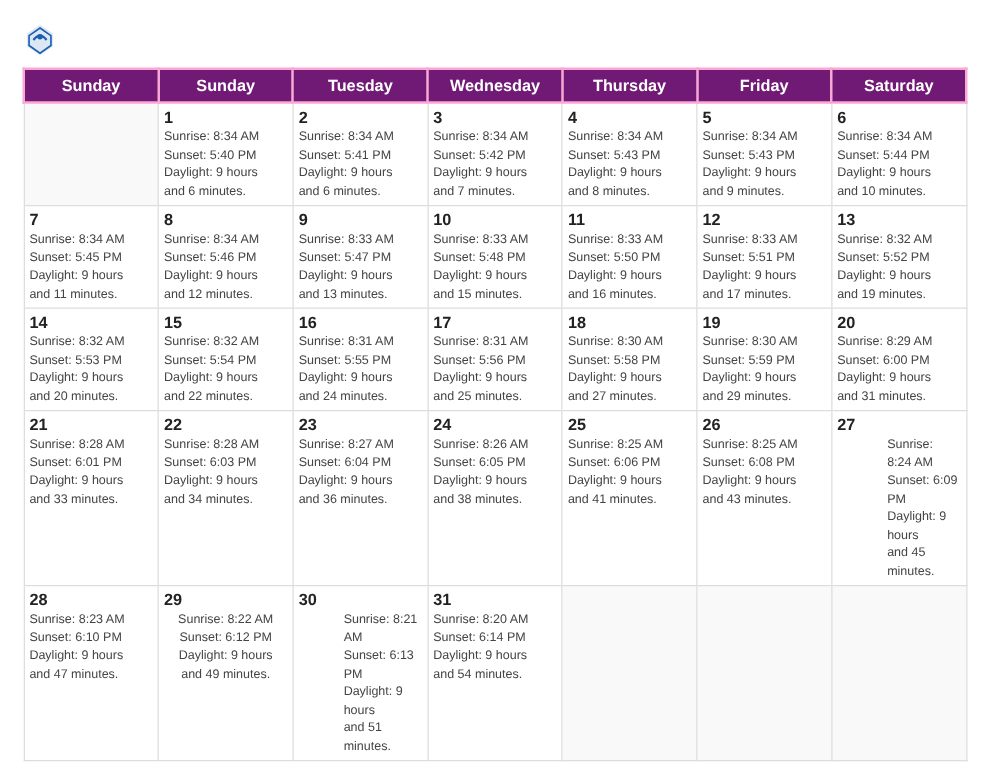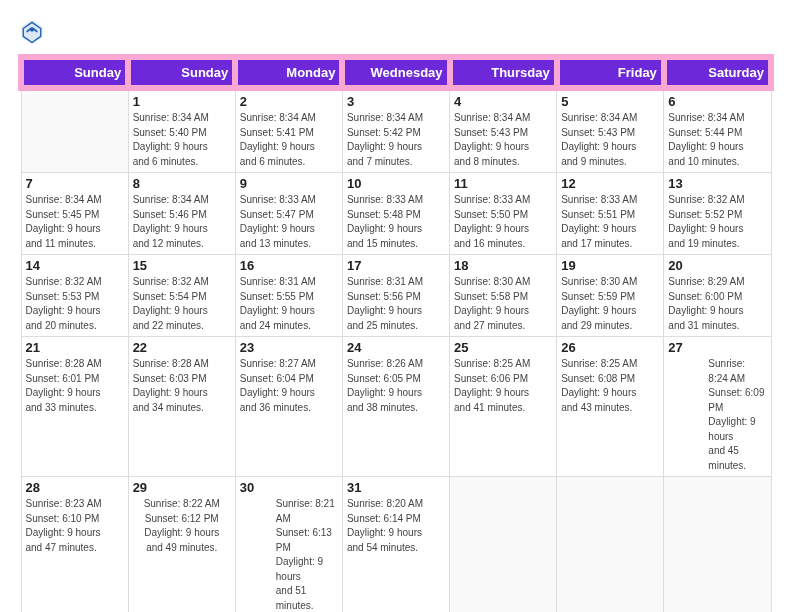--- a/index.html
+++ b/index.html
@@ -53,27 +53,27 @@
       color: #222;
       font-weight: bold;
     }
     .calendar {
       flex: 1;
       border-collapse: collapse;
       width: 100%;
       table-layout: fixed;
     }
     .calendar thead tr th {
-      background: #6d28d9;
+      background: #701a75;
       color: #fff;
       font-size: 13px;
       font-weight: bold;
       padding: 5px 4px;
-      text-align: right;
-      border: 6px solid #f9a8d4;
+      text-align: center;
+      border: 2px solid #f9a8d4;
     }
     .calendar tbody tr td {
       vertical-align: top;
       border: 1px solid #ddd;
       padding: 3px 4px;
       font-size: 10px;
       color: #333;
       height: 82px;
       background: #fff;
     }
@@ -114,21 +114,21 @@
       <div class="cal-title"></div>
       <div class="cal-subtitle"></div>
     </div>
   </div>
 
   <table class="calendar">
     <thead>
       <tr id="thead-row">
           <th>Sunday</th>
           <th>Sunday</th>
-          <th>Monday</th>
+          <th>Tuesday</th>
           <th>Wednesday</th>
           <th>Thursday</th>
           <th>Friday</th>
           <th>Saturday</th>
         </tr>
     </thead>
     <tbody id="tbody">
         <tr>
           <td class="empty"></td>
           <td>

